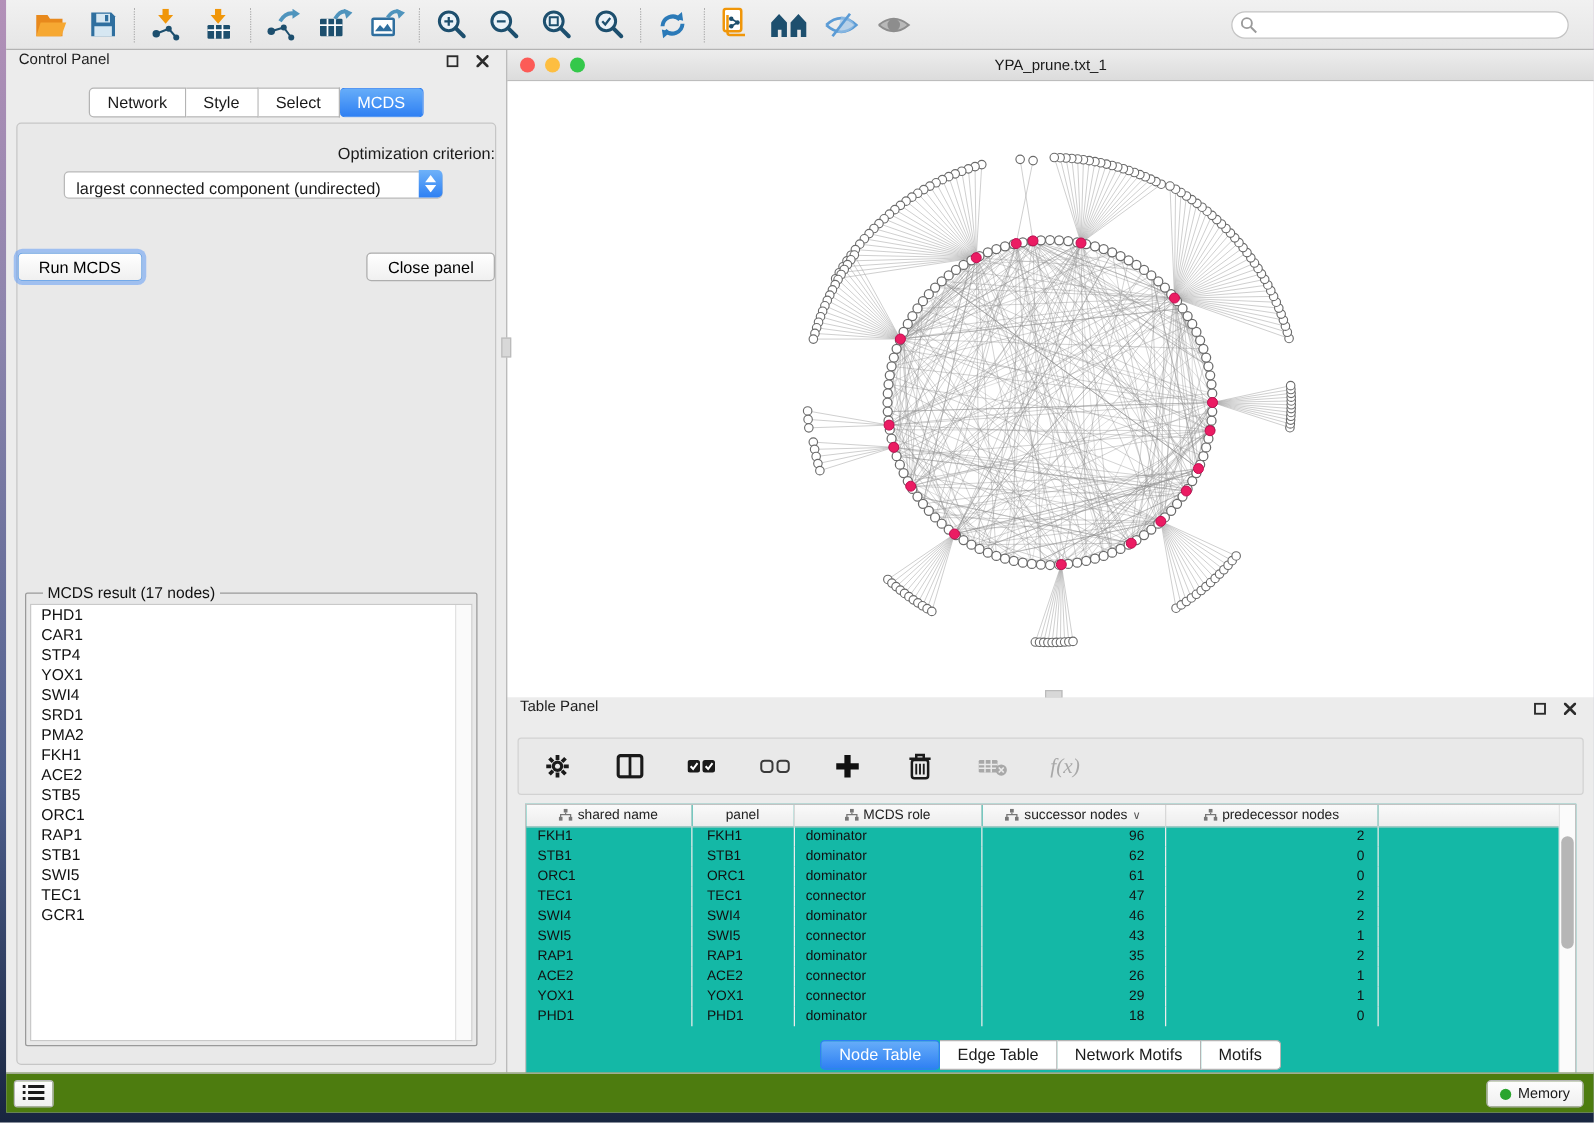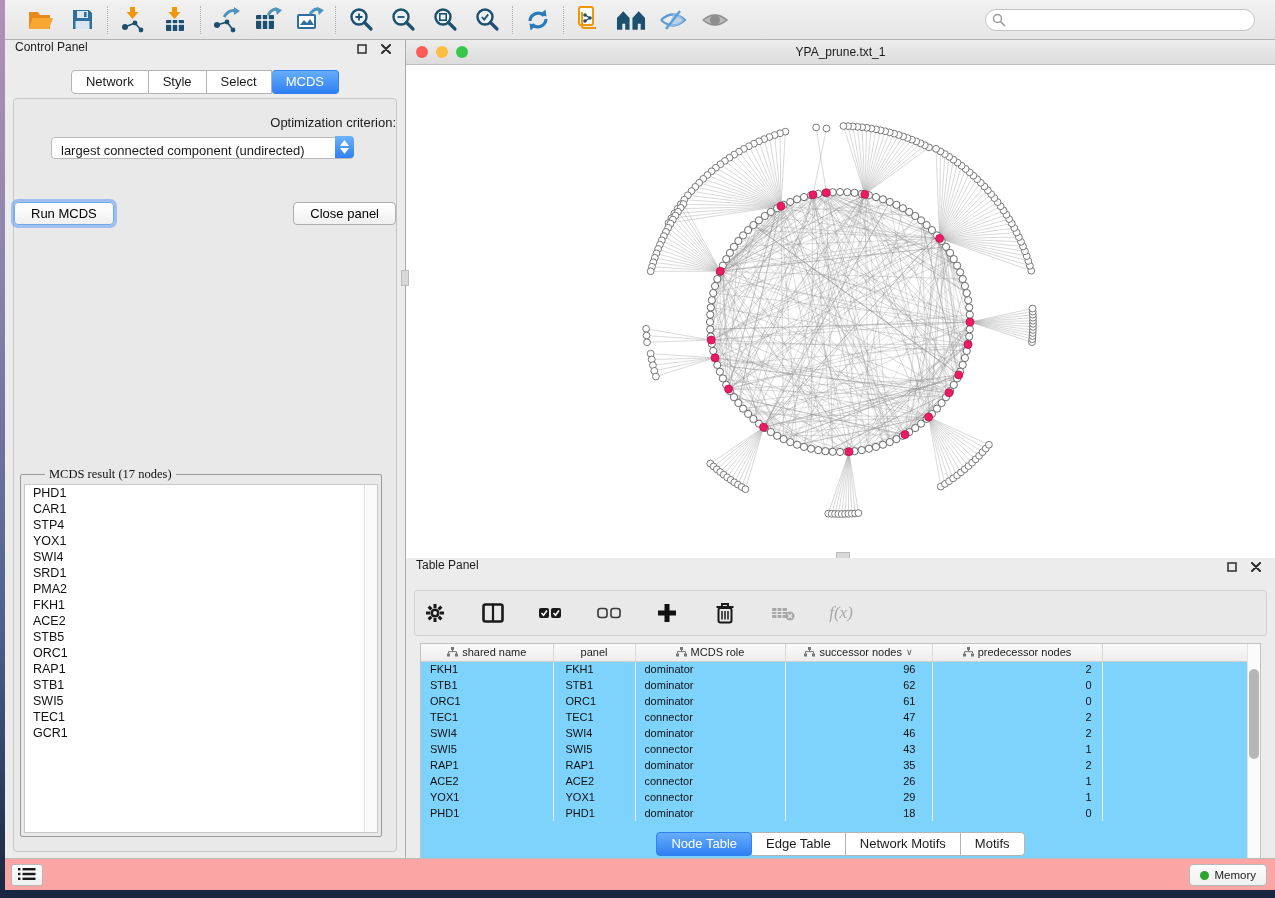--- a/index.html
+++ b/index.html
@@ -44,21 +44,21 @@
   .dropdown .dd-value { flex:1; padding-left:9px; white-space:nowrap; overflow:hidden; }
   .dd-stepper { width:19px; height:22px; margin-right:-1px; border-radius:0 4px 4px 0;
     background:linear-gradient(#6fb2f9,#2e80f3); display:flex; flex-direction:column;
     align-items:center; justify-content:center; gap:2px; }
   .btn-row { position:absolute; top:71px; left:0; right:0; display:flex; justify-content:space-between; gap:7px;margin-top:32px; }
   .btn { background:linear-gradient(#ffffff,#f0f0f0); border:1px solid #aeaeae; border-radius:4px;
     font-size:13px; padding:3px 16px; font-family:"Liberation Sans",sans-serif; }
   .btn.focused { border-color:#74a9e8; box-shadow:0 0 0 3px rgba(99,157,245,.55); }
   .result-box { position:absolute; left:6px; right:14px; top:368px; bottom:14px;
     border:1px solid #9a9a9a; border-radius:2px; }
-  .result-box legend { font-size:12.5px; margin-left:24px; padding:0 4px; color:#111;font-family:Liberation Serif, serif; }
+  .result-box legend { font-size:12.5px; margin-left:13px; padding:0 4px; color:#111; }
   .result-list { position:absolute; left:3px; right:3px; top:2px; bottom:3px; background:#fff;
     border:1px solid #c9c9c9; overflow:hidden; }
   .result-item { font-size:12.5px; line-height:16px; padding-left:8px; color:#111; }
   .list-track { position:absolute; right:0; top:0; bottom:0; width:13px; background:#fafafa; border-left:1px solid #e2e2e2; }
 
   
   .right-col { position:absolute; left:400px; top:40px; right:0; bottom:32px; border-left:1px solid #aaa; background:#ececec; }
   .net-titlebar { position:absolute; left:0; right:0; top:0; height:25px;
     background:linear-gradient(#ededed,#dcdcdc); border-bottom:1px solid #bdbdbd;
     display:flex; align-items:center; }
@@ -66,41 +66,41 @@
   .light { width:12px; height:12px; border-radius:50%; }
   .net-title { position:absolute; left:0; right:0; text-align:center; font-size:12px; color:#1a1a1a; }
   .net-canvas { position:absolute; left:0; right:0; top:25px; height:493px; background:#fff; }
   .splitter-v { position:absolute; left:-5px; top:205px; width:8px; height:16px; background:#d8d8d8; border:1px solid #bbb; }
   .splitter-h { position:absolute; left:430px; bottom:-1px; width:14px; height:7px; background:#d8d8d8; border:1px solid #bbb; }
 
   
   .table-panel { position:absolute; left:0; right:0; top:518px; bottom:0; background:#ececec; }
   .tbl-toolbar { position:absolute; left:8px; right:8px; top:32px; height:46px;
     background:#e9e9e9; border:1px solid #d2d2d2; border-radius:3px;
-    display:flex; align-items:center; gap:32px; padding-left:7px; }
+    display:flex; align-items:center; gap:32px; padding-left:18px; }
   .tbl-tool { width:26px; height:26px; display:flex; align-items:center; justify-content:center; }
   .fx { font-family:"Liberation Serif", serif; font-style:italic; font-size:17px; color:#a8a8a8; }
-  .table-wrap { position:absolute; left:14px; right:14px; top:85px; height:233px; background:#7dd3fc;
+  .table-wrap { position:absolute; left:14px; right:14px; top:85px; height:233px; background:#14b8a6;
     border:1px solid #c2c2c2; overflow:hidden; }
   table.datatable { border-collapse:collapse; width:100%; table-layout:fixed; }
   .datatable th { height:17px; background:linear-gradient(#fafafa,#ededed);
     border-right:1px solid #d8d8d8; border-bottom:1px solid #cfcfcf;
     font-weight:normal; font-size:11px; color:#222; white-space:nowrap; overflow:hidden; }
   .th-inner { display:flex; align-items:center; justify-content:center; gap:4px; }
   .datatable td { height:16px; font-size:11px; color:#111; border-right:1px solid #ececec;
     white-space:nowrap; overflow:hidden; padding:0; }
   .datatable td.l { padding-left:9px; text-align:left; }
   .datatable td.r { padding-right:16px; text-align:right; }
   .v-track { position:absolute; right:0; top:0; bottom:0; width:13px; background:#fbfbfb; border-left:1px solid #e4e4e4; }
   .v-thumb { position:absolute; right:1px; top:25px; width:10px; height:90px; background:#b6b6b6; border-radius:5px; }
   .tbl-tabs { position:absolute; left:0; right:0; top:274px; display:flex; justify-content:center; }
   .sortcaret { font-size:9px; color:#555; }
 
   
-  .status-bar { position:absolute; left:0; right:0; bottom:0; height:32px; background:#fca5a5;
+  .status-bar { position:absolute; left:0; right:0; bottom:0; height:32px; background:#4d7c0f;
     border-top:1px solid #bdbdbd; }
   .hist-btn { position:absolute; left:6px; top:5px; width:32px; height:22px;
     background:linear-gradient(#fdfdfd,#f0f0f0); border:1px solid #b8b8b8; border-radius:3px;
     display:flex; align-items:center; justify-content:center; }
   .mem-btn { position:absolute; right:8px; top:5px; height:22px; padding:0 10px;
     background:linear-gradient(#fdfdfd,#f0f0f0); border:1px solid #b8b8b8; border-radius:4px;
     display:flex; align-items:center; gap:5px; font-size:11.5px; }
   .mem-dot { width:9px; height:9px; border-radius:50%; }
 </style>
 </head>

